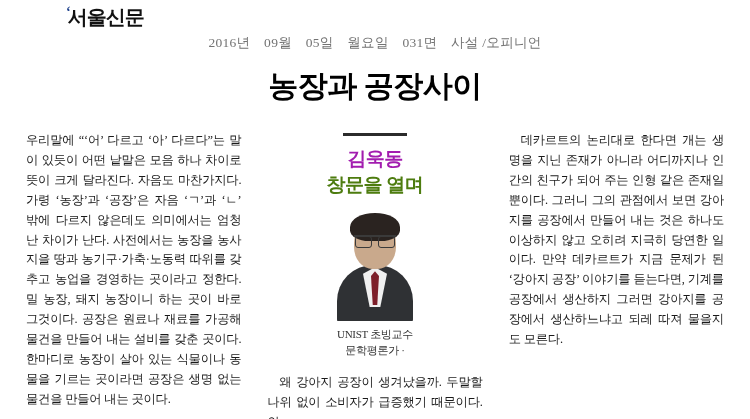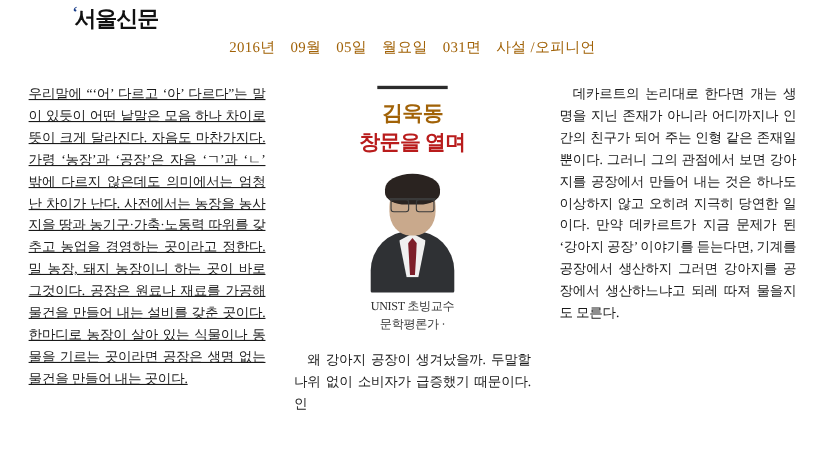--- a/index.html
+++ b/index.html
@@ -43,21 +43,21 @@
     font-size: 14px;
     vertical-align: top;
     margin-right: -2px;
   }
 
   
   .dateline {
     text-align: center;
     font-size: 13.5px;
     letter-spacing: 0.3px;
-    color: #a16207;
+    color: #737373;
     margin-top: 4px;
     font-family: "Liberation Serif", serif;
   }
   .dateline span { margin: 0 5px; }
 
   
   .headline {
     text-align: center;
     font-size: 30px;
     font-weight: bold;
@@ -77,45 +77,45 @@
     font-size: 12.3px;
     line-height: 1.62;
     text-align: justify;
     color: #1a1a1a;
     letter-spacing: -0.2px;
   }
   .col p {
     margin: 0 0 11px 0;
     text-indent: 12px;
   }
-  .col p.noindent { text-indent: 0; text-decoration: underline; }
+  .col p.noindent { text-indent: 0; }
 
   
   .col-center {
     text-align: center;
   }
   .rule {
     width: 64px;
     height: 3px;
     background: #2b2b2b;
     margin: 2px auto 10px auto;
   }
   .author-name {
     font-size: 19px;
     font-weight: bold;
     letter-spacing: -0.5px;
     line-height: 1.35;
-    color: #a16207;
+    color: #a21caf;
   }
   .author-series {
     font-size: 19px;
     font-weight: bold;
     letter-spacing: -0.5px;
     line-height: 1.35;
-    color: #b91c1c;
+    color: #4d7c0f;
     margin-bottom: 12px;
   }
   .portrait {
     width: 104px;
     height: 112px;
     margin: 6px auto 6px auto;
     position: relative;
     overflow: hidden;
   }
   .portrait .head {
@@ -212,20 +212,21 @@
 
   <div class="dateline">
     <span>2016년</span>
     <span>09월</span>
     <span>05일</span>
     <span>월요일</span>
     <span>031면</span>
     <span>사설 /오피니언</span>
   </div>
 
+  <div class="headline">농장과 공장사이</div>
 
   <div class="columns">
 
     <div class="col col-left">
       <p class="noindent">우리말에 “‘어’ 다르고 ‘아’ 다르다”는 말이 있듯이 어떤 낱말은 모음 하나 차이로 뜻이 크게 달라진다. 자음도 마찬가지다. 가령 ‘농장’과 ‘공장’은 자음 ‘ㄱ’과 ‘ㄴ’ 밖에 다르지 않은데도 의미에서는 엄청난 차이가 난다. 사전에서는 농장을 농사지을 땅과 농기구·가축·노동력 따위를 갖추고 농업을 경영하는 곳이라고 정한다. 밀 농장, 돼지 농장이니 하는 곳이 바로 그것이다. 공장은 원료나 재료를 가공해 물건을 만들어 내는 설비를 갖춘 곳이다. 한마디로 농장이 살아 있는 식물이나 동물을 기르는 곳이라면 공장은 생명 없는 물건을 만들어 내는 곳이다.</p>
 
     </div>
 
     <div class="col col-center">
       <div class="rule"></div>

